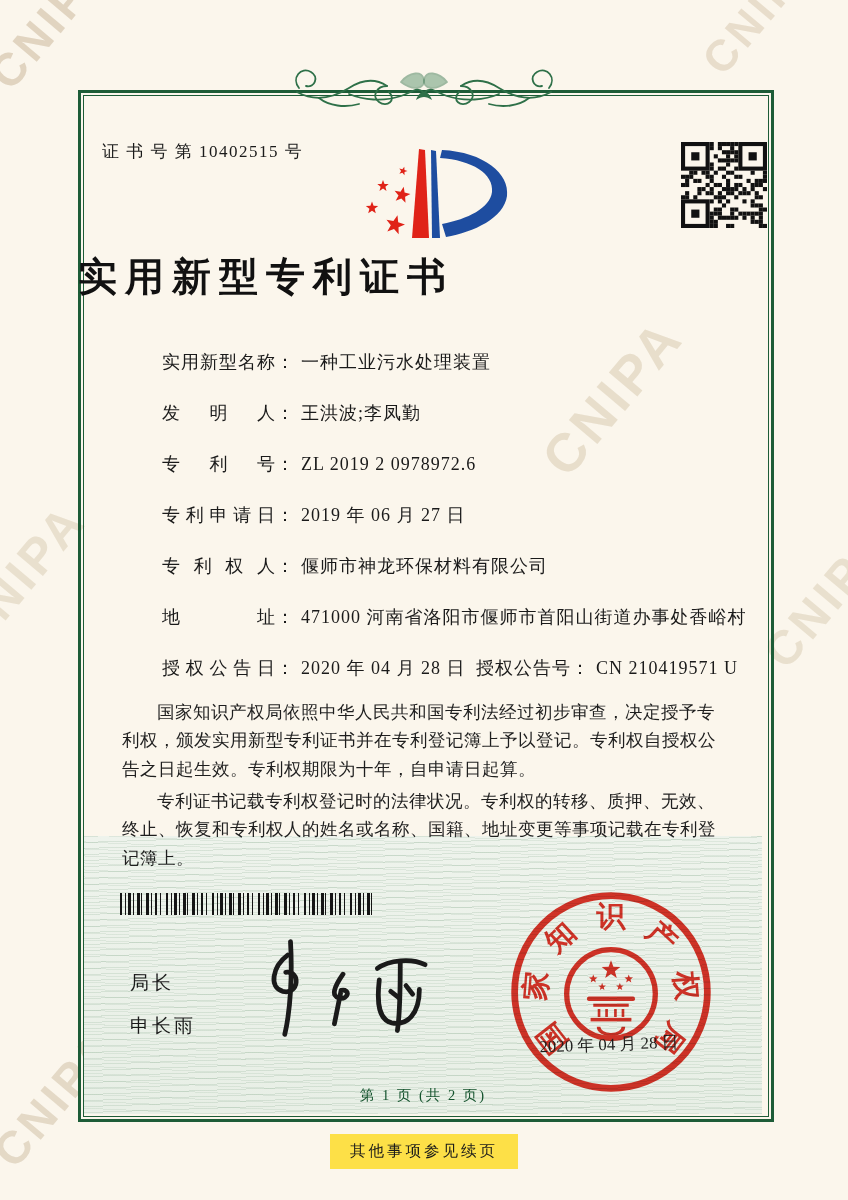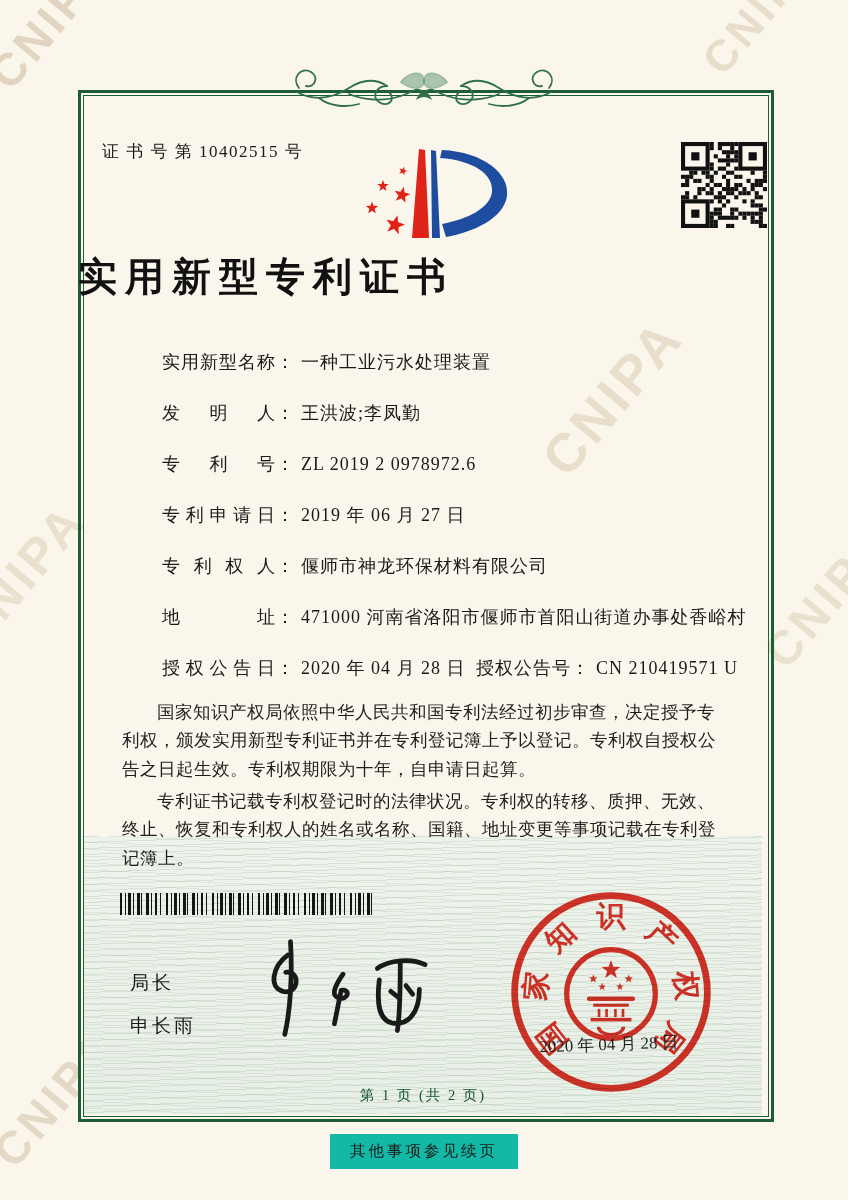--- a/index.html
+++ b/index.html
@@ -69,21 +69,21 @@
     font-family:Liberation Mono, monospace; z-index:4;}
   .signer-name{position:absolute; left:130px; top:1004px; font-size:19px; letter-spacing:3px;
     font-family:"Liberation Sans","DejaVu Sans",sans-serif; z-index:4;margin-top:9px;}
   .signature{position:absolute; left:228px; top:936px; z-index:4;}
   .seal{position:absolute; left:505px; top:886px; width:212px; height:212px; z-index:5;
     mix-blend-mode:multiply; opacity:.95;}
   .page-info{position:absolute; left:78px; top:1086px; width:690px; text-align:center;
     font-size:14.5px; letter-spacing:2px; color:#14532d; z-index:4;}
   .note{
     position:absolute; left:424px; top:1134px; transform:translateX(-50%);
-    background:#14b8a6; padding:7px 20px; font-size:15.5px; letter-spacing:3px; z-index:4;
+    background:#fde047; padding:7px 20px; font-size:15.5px; letter-spacing:3px; z-index:4;
   }
 </style>
 </head>
 <body>
 
 <div class="page">
 
   <div class="wm wm1">CNIPA</div>
   <div class="wm wm2">CNIPA</div>
   <div class="wm wm3">CNIPA</div>

